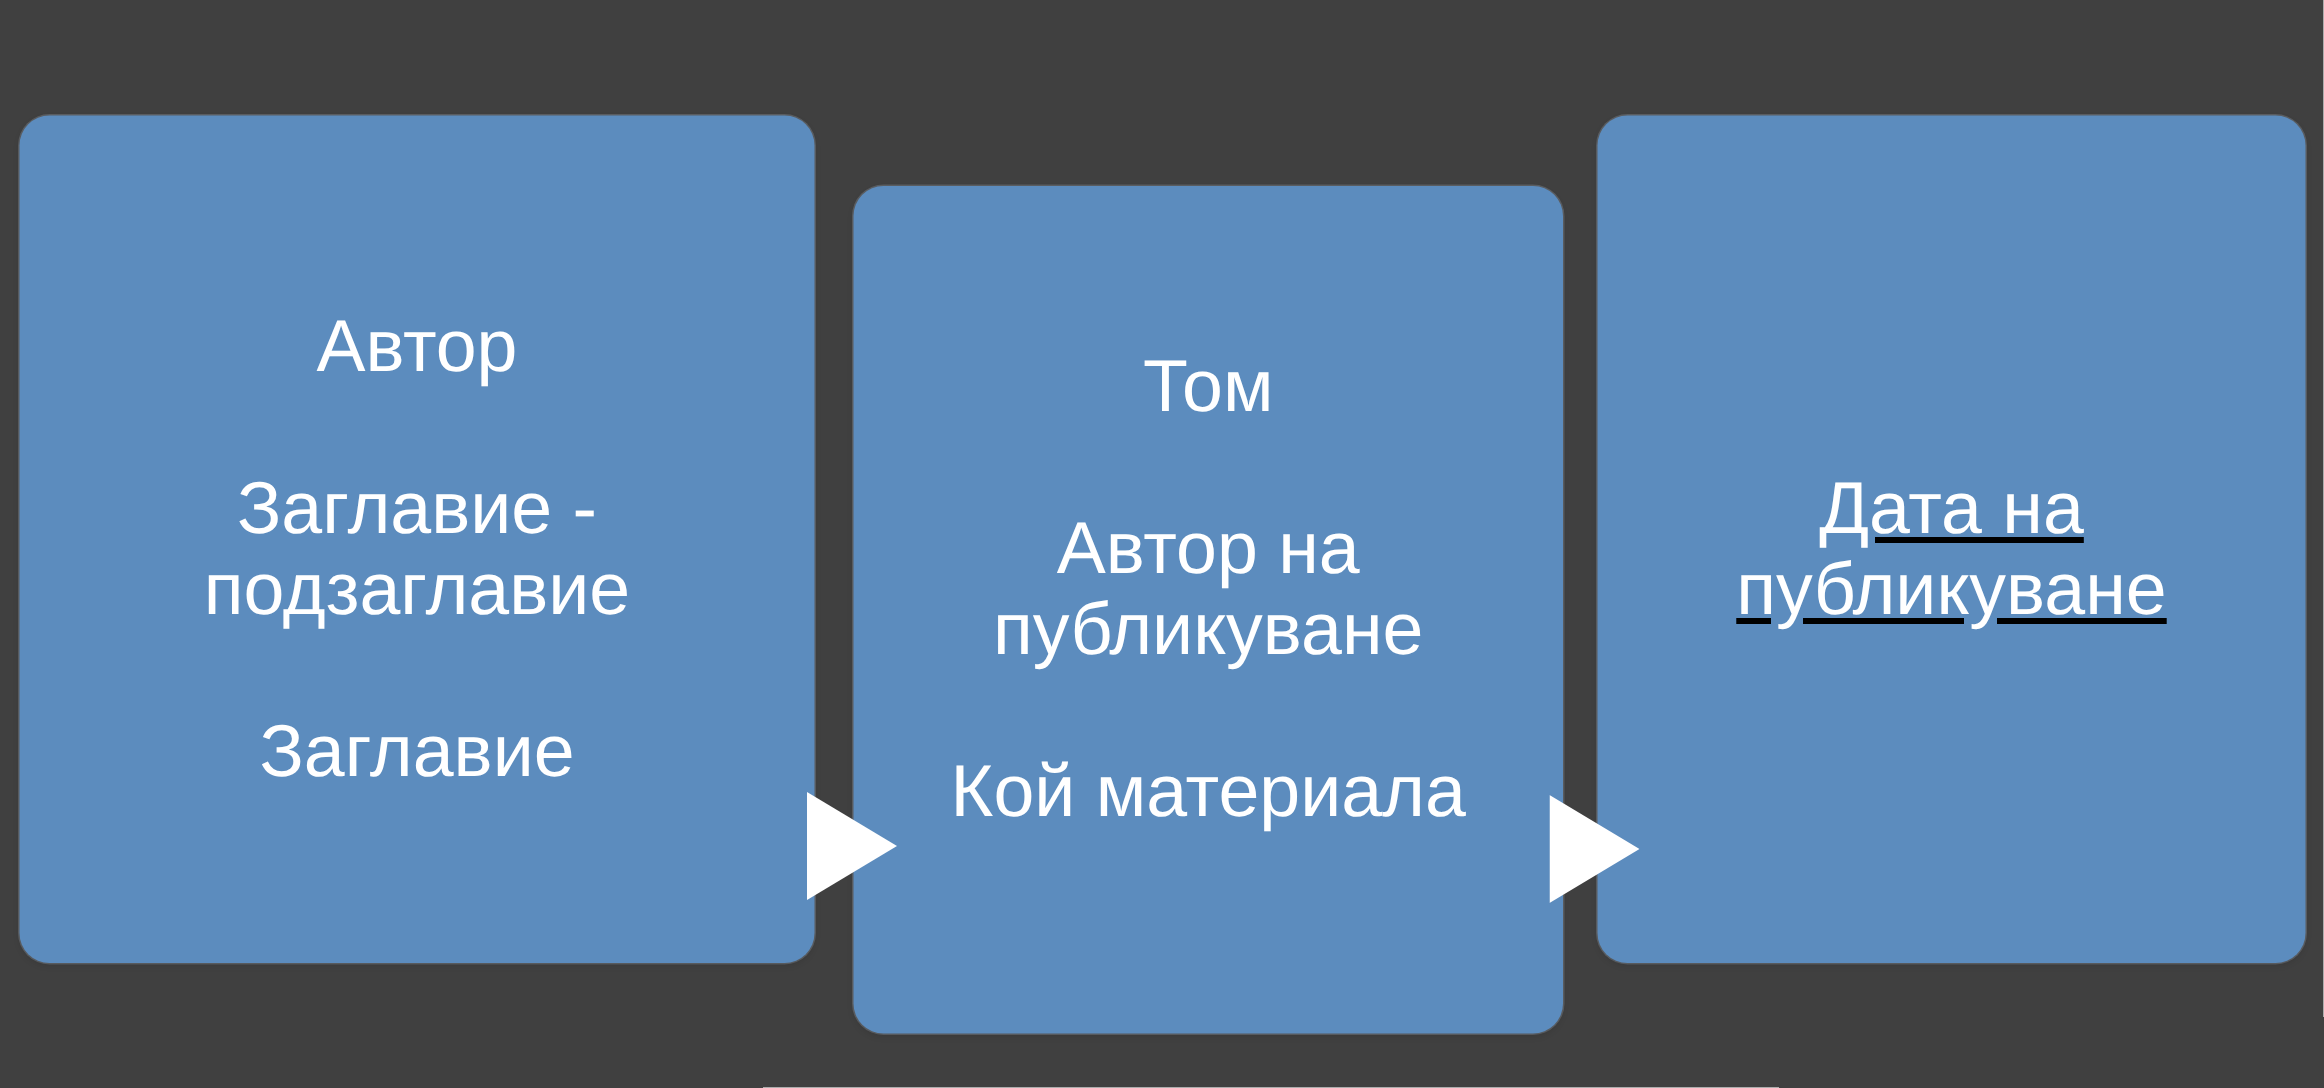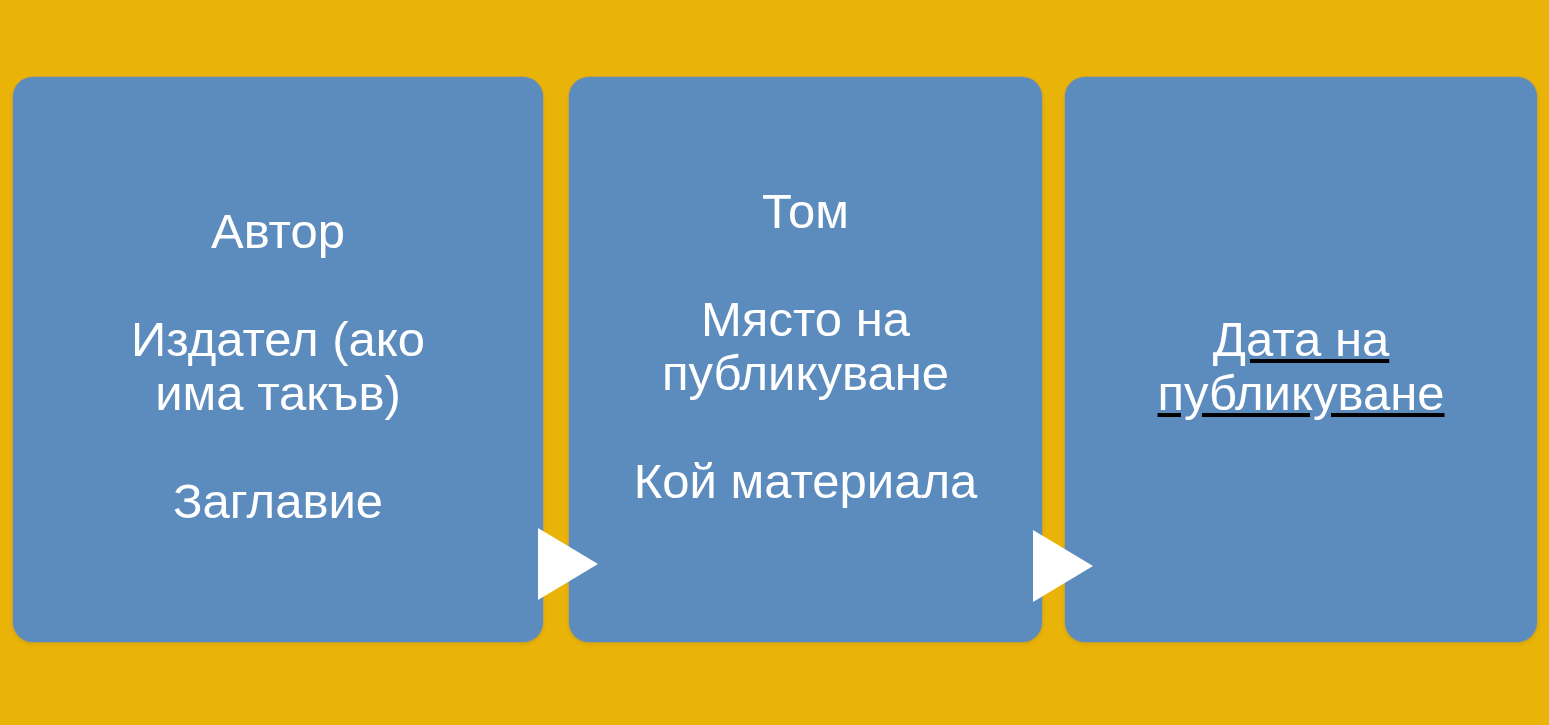--- a/index.html
+++ b/index.html
@@ -8,38 +8,38 @@
     width: 1549px;
     height: 725px;
     background: #ffffff;
     overflow: hidden;
     font-family: "Liberation Sans", sans-serif;
   }
   .canvas {
     position: relative;
     width: 1549px;
     height: 725px;
-    background: #eab308;
+    background: #404040;
   }
   .process-box {
     position: absolute;
     top: 77px;
     height: 565px;
     box-sizing: border-box;
     background: #5C8CBE;
     border-radius: 20px;
     box-shadow: 0 0 0 1px rgba(140,150,160,0.35), 0 2px 4px rgba(0,0,0,0.10);
     display: flex;
     flex-direction: column;
     justify-content: center;
     align-items: center;
     gap: 54px;
   }
   .box-1 { left: 13px;   width: 530px; padding-top: 12px; }
-  .box-2 { left: 569px;  width: 473px; padding-bottom: 28px; }
+  .box-2 { left: 569px;  width: 473px; padding-bottom: 28px; margin-top: 47px; }
   .box-3 { left: 1065px; width: 472px; padding-top: 12px; text-decoration: underline; }
   .para {
     color: #ffffff;
     font-size: 49px;
     line-height: 54px;
     text-align: center;
     white-space: pre-line;
     letter-spacing: 0;
   }
   .arrow {
@@ -50,28 +50,28 @@
   .arrow-1 { left: 538px;  top: 528px; }
   .arrow-2 { left: 1033px; top: 530px; }
 </style>
 </head>
 <body>
 
 <div class="canvas">
 
   <div class="process-box box-1">
     <div class="para">Автор</div>
-    <div class="para">Издател (ако
-има такъв)</div>
+    <div class="para">Заглавие -
+подзаглавие</div>
     <div class="para">Заглавие</div>
   </div>
 
   <div class="process-box box-2">
     <div class="para">Том</div>
-    <div class="para">Място на
+    <div class="para">Автор на
 публикуване</div>
     <div class="para">Кой материала</div>
   </div>
 
   <div class="process-box box-3">
     <div class="para">Дата на
 публикуване</div>
   </div>
 
   <svg class="arrow arrow-1" viewBox="0 0 60 72" xmlns="http://www.w3.org/2000/svg">

